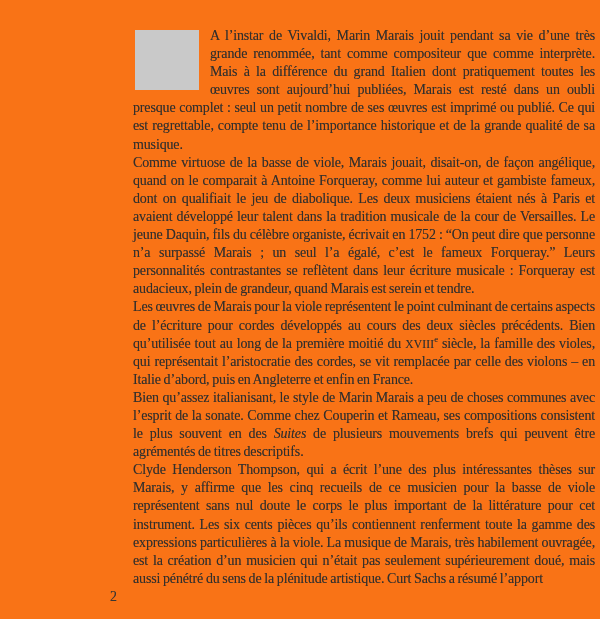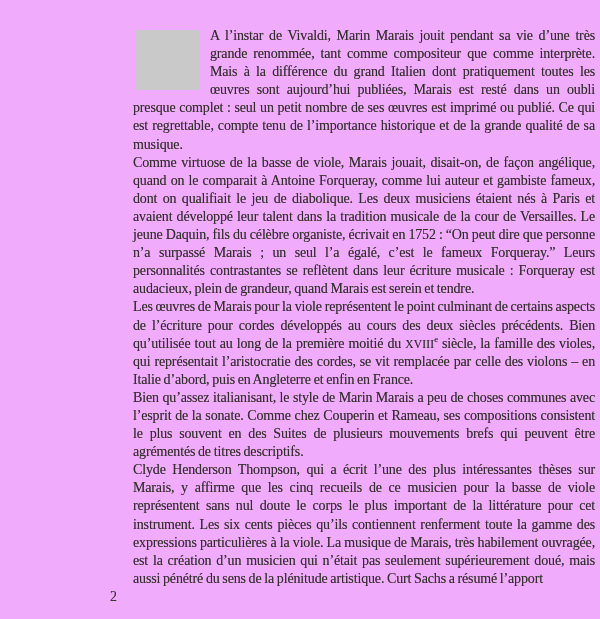--- a/index.html
+++ b/index.html
@@ -37,40 +37,40 @@
     padding: 0;
   }
   .placeholder {
     float: left;
     width: 64px;
     height: 60px;
     margin: 3px 11px 6px 2px;
     background: #c9c9c9;
   }
   .seg-normal { font-style: normal; }
-  .seg-italic { }
+  .seg-italic { font-style: italic; }
   .seg-smallcaps { font-size: 0.82em; letter-spacing: 0.2px; }
   .seg-super {
     font-size: 0.62em;
     vertical-align: super;
     line-height: 0;
   }
   .page-number {
     position: absolute;
     left: 110px;
     top: 589px;
     font-size: 14px;
     color: #3a3632;
     text-shadow: 0 0 0.5px rgba(70, 62, 55, 0.5);
   }
 </style>
 </head>
 <body>
 
-<div class="page" style="background: #f0abfc; color: rgb(51, 47, 44);">
+<div class="page" style="background: #f97316; color: rgb(51, 47, 44);">
   <div class="text-block">
     <p class="para">
       <span class="placeholder" style="background: rgb(201, 201, 201);"></span>
       <span><span class="seg-normal">A l’instar de Vivaldi, Marin Marais jouit pendant sa vie d’une très grande renommée, tant comme compositeur que comme interprète. Mais à la différence du grand Italien dont pratiquement toutes les œuvres sont aujourd’hui publiées, Marais est resté dans un oubli presque complet : seul un petit nombre de ses œuvres est imprimé ou publié. Ce qui est regrettable, compte tenu de l’importance historique et de la grande qualité de sa musique.</span></span>
     </p>
     <p class="para"><span class="seg-normal">Comme virtuose de la basse de viole, Marais jouait, disait-on, de façon angélique, quand on le comparait à Antoine Forqueray, comme lui auteur et gambiste fameux, dont on qualifiait le jeu de diabolique. Les deux musiciens étaient nés à Paris et avaient développé leur talent dans la tradition musicale de la cour de Versailles. Le jeune Daquin, fils du célèbre organiste, écrivait en 1752 : “On peut dire que personne n’a surpassé Marais ; un seul l’a égalé, c’est le fameux Forqueray.” Leurs personnalités contrastantes se reflètent dans leur écriture musicale : Forqueray est audacieux, plein de grandeur, quand Marais est serein et tendre.</span></p>
     <p class="para"><span class="seg-normal">Les œuvres de Marais pour la viole représentent le point culminant de certains aspects de l’écriture pour cordes développés au cours des deux siècles précédents. Bien qu’utilisée tout au long de la première moitié du </span><span class="seg-smallcaps">XVIII</span><span class="seg-super">e</span><span class="seg-normal"> siècle, la famille des violes, qui représentait l’aristocratie des cordes, se vit remplacée par celle des violons – en Italie d’abord, puis en Angleterre et enfin en France.</span></p>
     <p class="para"><span class="seg-normal">Bien qu’assez italianisant, le style de Marin Marais a peu de choses communes avec l’esprit de la sonate. Comme chez Couperin et Rameau, ses compositions consistent le plus souvent en des </span><span class="seg-italic">Suites</span><span class="seg-normal"> de plusieurs mouvements brefs qui peuvent être agrémentés de titres descriptifs.</span></p>
     <p class="para"><span class="seg-normal">Clyde Henderson Thompson, qui a écrit l’une des plus intéressantes thèses sur Marais, y affirme que les cinq recueils de ce musicien pour la basse de viole représentent sans nul doute le corps le plus important de la littérature pour cet instrument. Les six cents pièces qu’ils contiennent renferment toute la gamme des expressions particulières à la viole. La musique de Marais, très habilement ouvragée, est la création d’un musicien qui n’était pas seulement supérieurement doué, mais aussi pénétré du sens de la plénitude artistique. Curt Sachs a résumé l’apport</span></p>
   </div>

